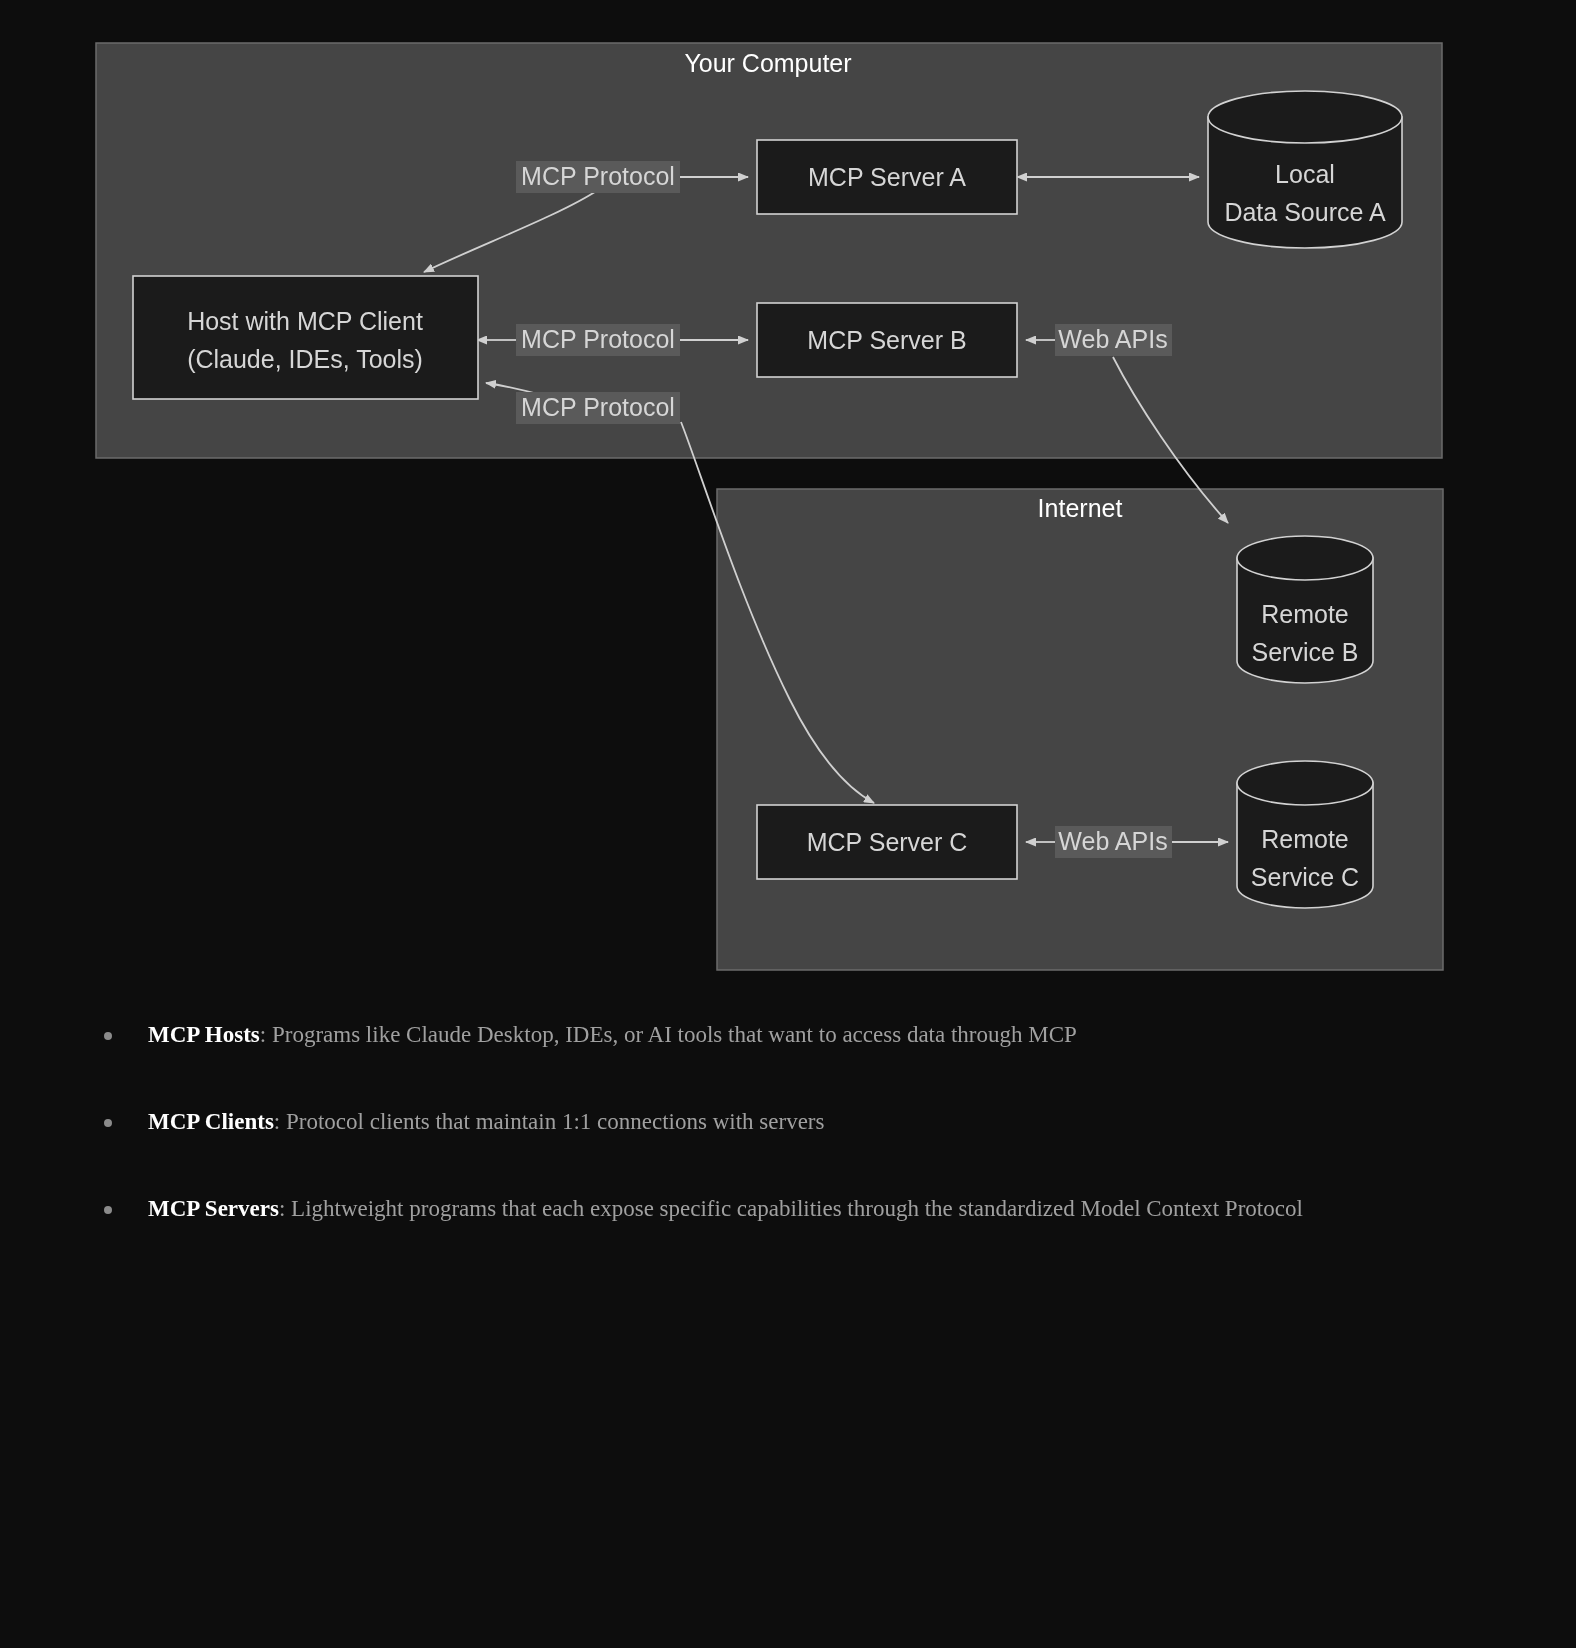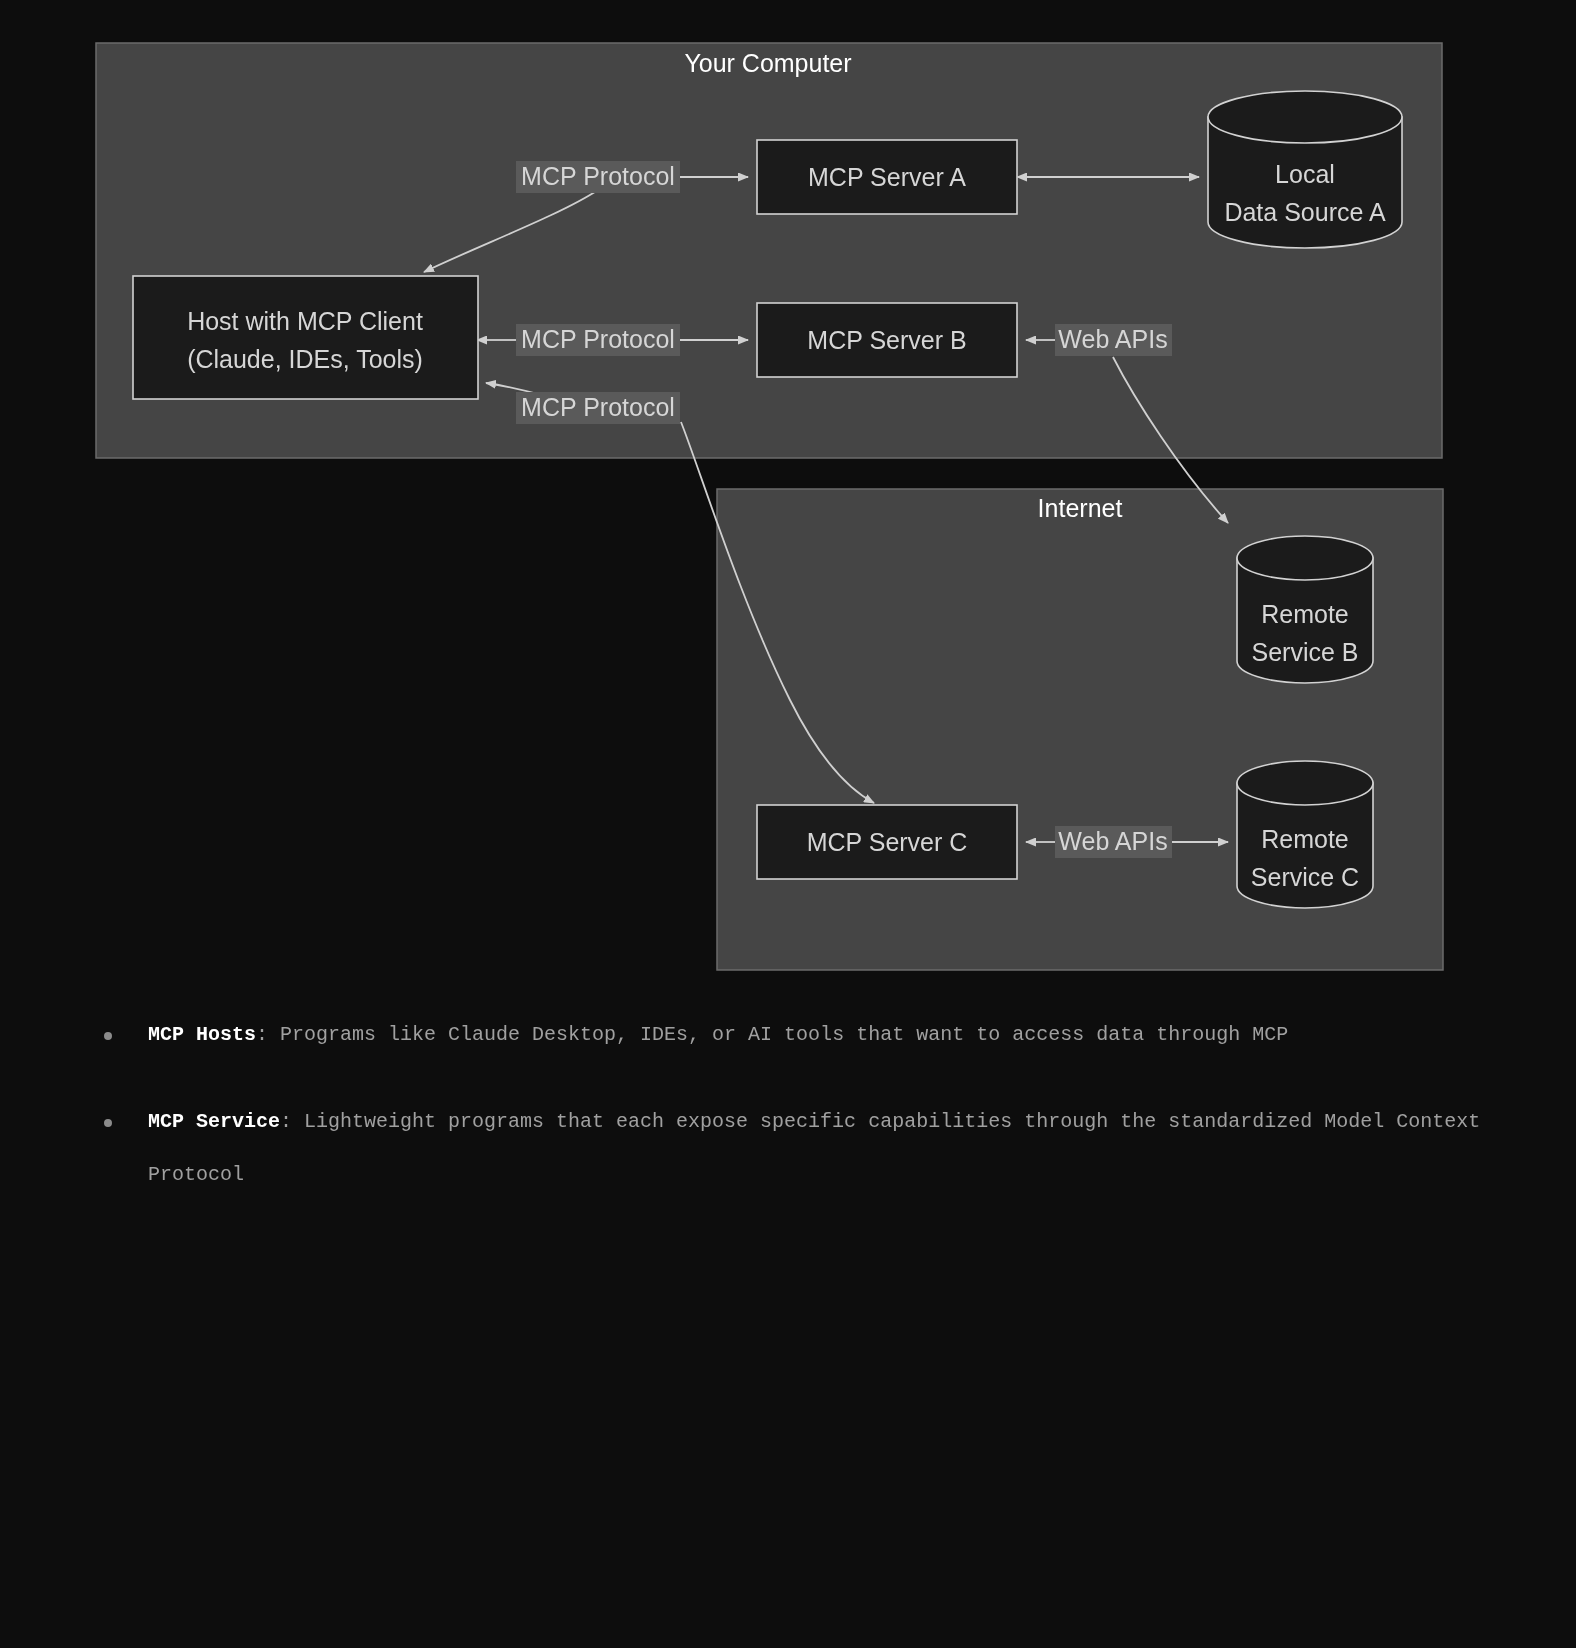--- a/index.html
+++ b/index.html
@@ -88,24 +88,24 @@
     top: 1008px;
     width: 1400px;
     list-style: none;
     margin: 0;
     padding: 0;
   }
   #bullet-list li {
     position: relative;
     padding-left: 52px;
     margin-bottom: 34px;
-    font-size: 20px;
+    font-size: 23px;
     line-height: 53px;
     color: #a0a0a0;
-    font-family: Liberation Mono, monospace;
+    font-family: Liberation Serif, serif;
   }
   #bullet-list li::before {
     content: "";
     position: absolute;
     left: 8px;
     top: 24px;
     width: 8px;
     height: 8px;
     border-radius: 50%;
     background: #8b8b8b;
@@ -239,17 +239,20 @@
       </g>
 
     </svg>
   </div>
 
   <ul id="bullet-list">
     <li>
       <span class="term">MCP Hosts</span><span>: Programs like Claude Desktop, IDEs, or AI tools that want to access data through MCP</span>
     </li>
     <li>
-      <span class="term">MCP Service</span><span>: Lightweight programs that each expose specific capabilities through the standardized Model Context Protocol</span>
+      <span class="term">MCP Clients</span><span>: Protocol clients that maintain 1:1 connections with servers</span>
+    </li>
+    <li>
+      <span class="term">MCP Servers</span><span>: Lightweight programs that each expose specific capabilities through the standardized Model Context Protocol</span>
     </li>
   </ul>
 
 </div>
 
 </body></html>

